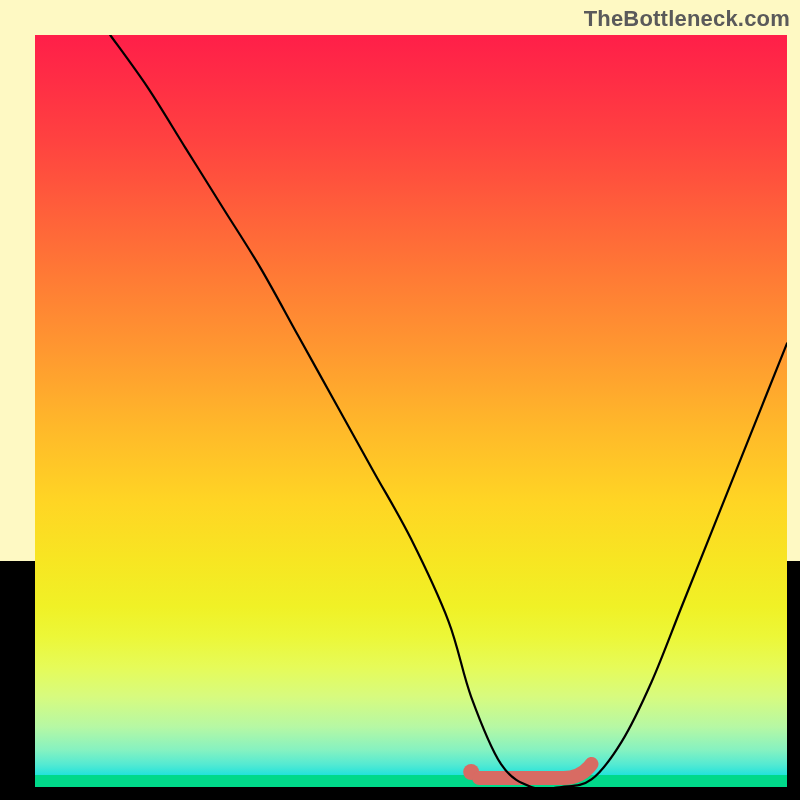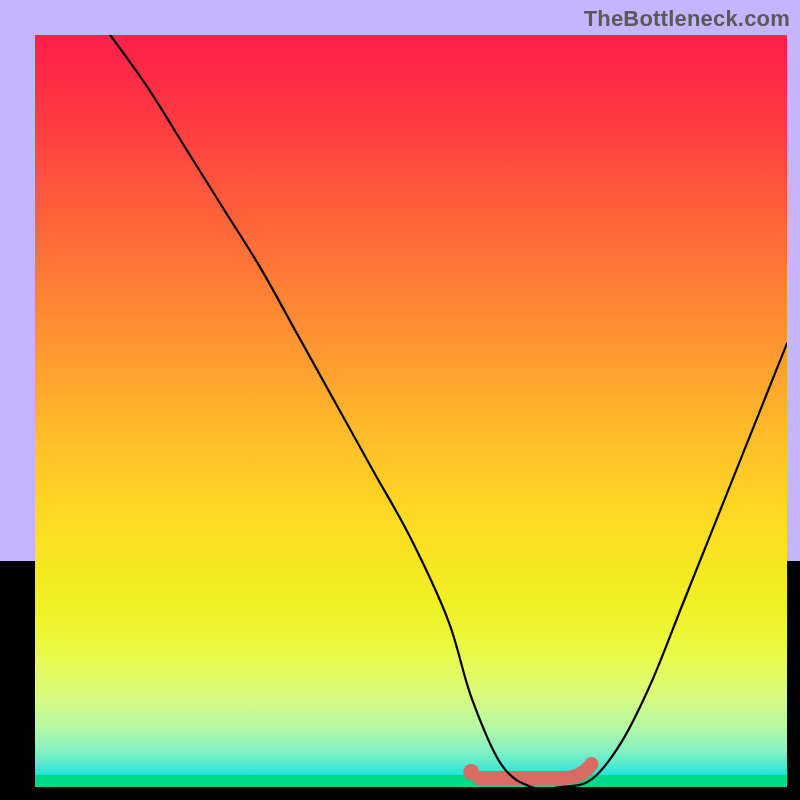--- a/index.html
+++ b/index.html
@@ -1,21 +1,21 @@
 <!DOCTYPE html>
 <html><head>
 <meta charset="utf-8">
 <style>
   * { margin: 0; padding: 0; box-sizing: border-box; }
   html, body { width: 800px; height: 800px; overflow: hidden; background: #000; }
   .frame {
     position: relative;
     width: 800px;
     height: 561px;
-    background: #c4b5fd;
+    background: #fef9c3;
   }
   .watermark {
     position: absolute;
     top: 6px;
     right: 10px;
     font-family: Arial, Helvetica, sans-serif;
     font-size: 22px;
     font-weight: 600;
     color: #5a5a5a;
     letter-spacing: 0.2px;

